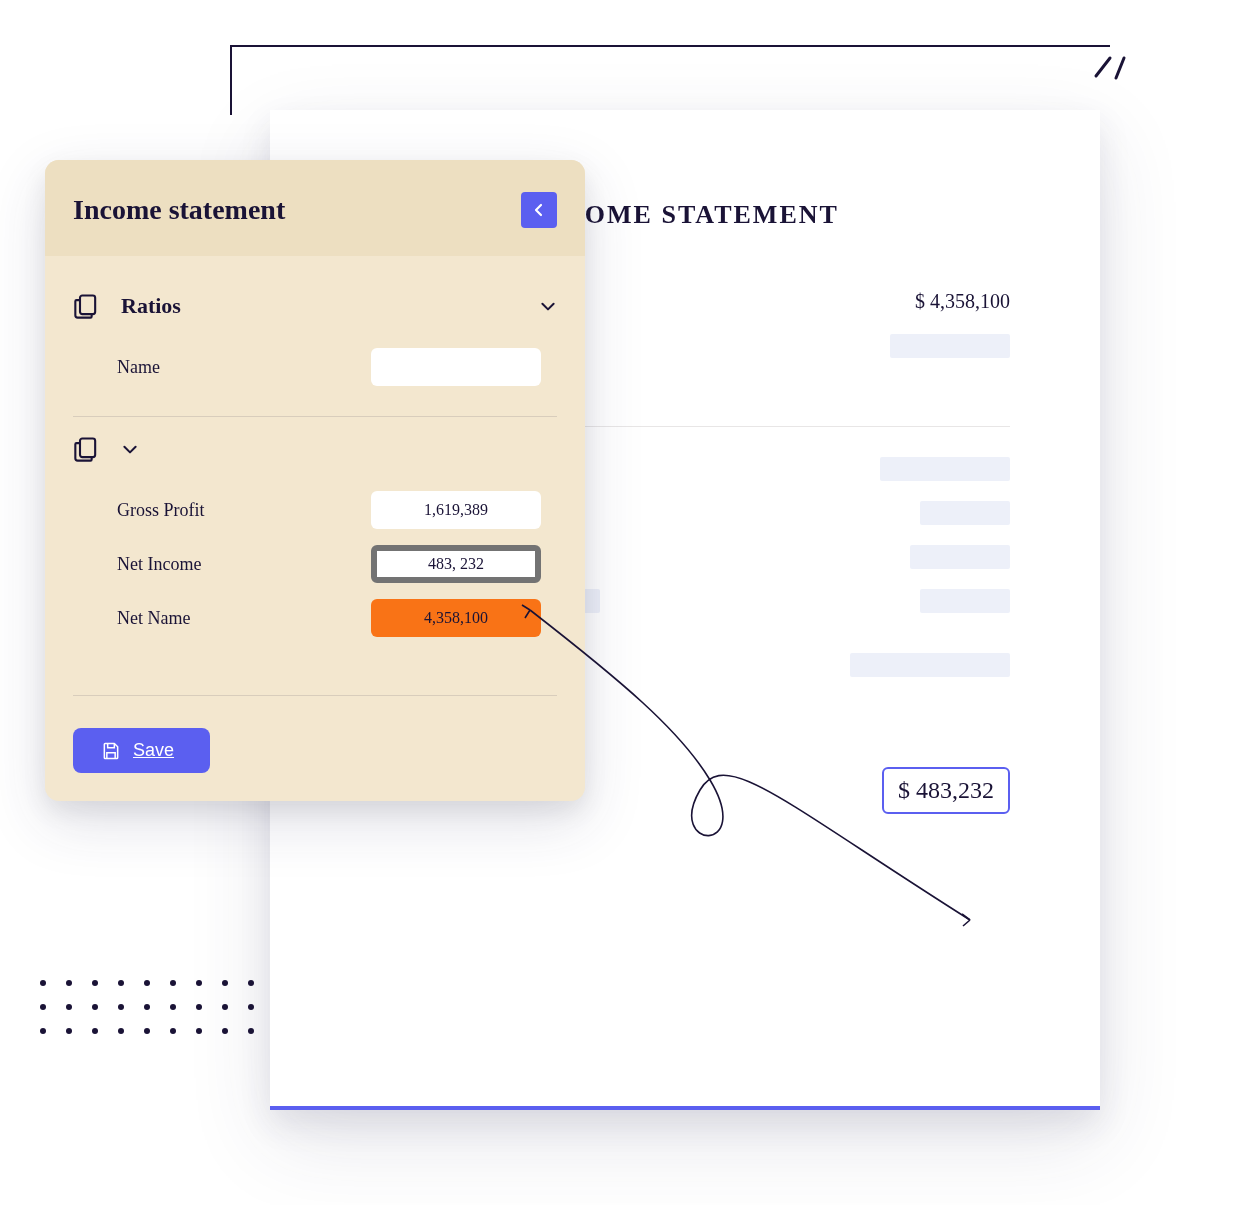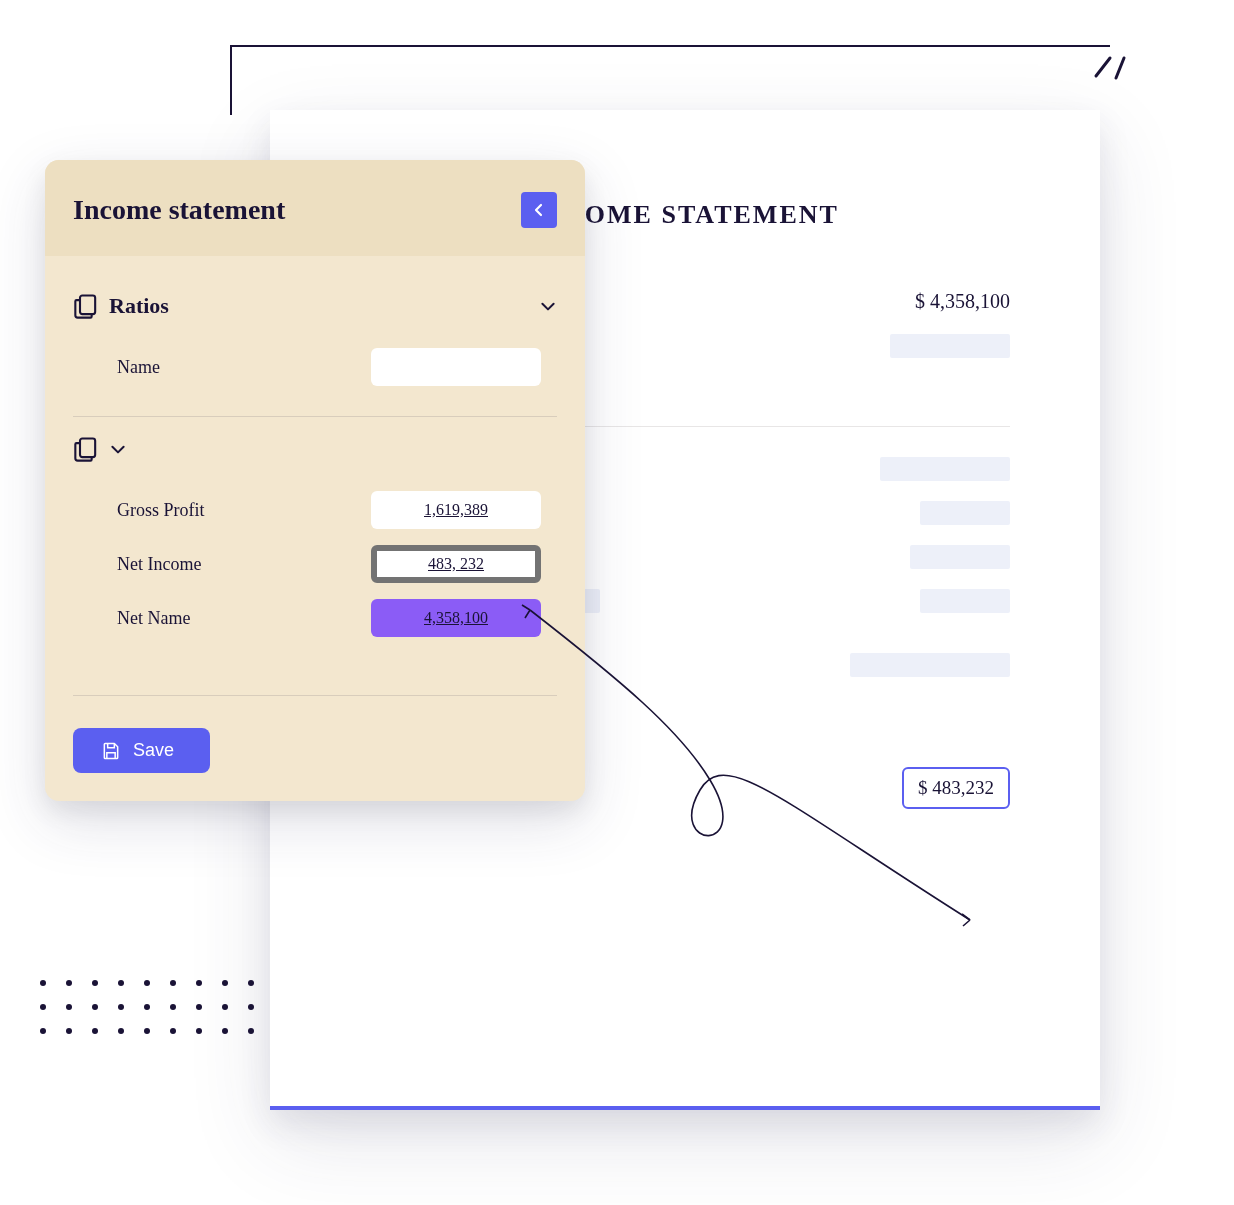--- a/index.html
+++ b/index.html
@@ -92,21 +92,21 @@
       border-top: 1px solid #e8e6e6;
       margin: 30px 0;
     }
     
     .doc-highlight {
       display: inline-block;
       padding: 8px 14px;
       border: 2px solid #5b5ff0;
       border-radius: 6px;
       font-family: Georgia, serif;
-      font-size: 19px;
+      font-size: 24px;
       color: #1a1336;
     }
     
     
     .panel {
       position: absolute;
       left: 45px;
       top: 160px;
       width: 540px;
       background: #f3e7cf;
@@ -144,21 +144,21 @@
     
     .section {
       padding: 18px 0 22px 0;
     }
     .section + .section {
       border-top: 1px solid rgba(26,19,54,.12);
     }
     .section-header {
       display: flex;
       align-items: center;
-      gap: 8px;
+      gap: 20px;
       margin-bottom: 20px;
       cursor: pointer;
     }
     .section-icon {
       width: 28px;
       height: 28px;
       flex-shrink: 0;
     }
     .section-title {
       font-family: Georgia, serif;
@@ -186,27 +186,26 @@
       width: 170px;
       height: 38px;
       background: #fff;
       border: 1px solid transparent;
       border-radius: 6px;
       text-align: center;
       font-size: 16px;
       color: #1a1336;
       font-family: inherit;
       outline: none;
-      text-decoration: underline;
     }
     .field-input.focused {
       border: 6px solid #737373;
     }
     .field-input.muted {
-      background: #8b5cf6;
+      background: #f97316;
     }
     
     .panel-footer {
       padding: 10px 28px 28px 28px;
       border-top: 1px solid rgba(26,19,54,.12);
       margin: 0 28px;
       padding-left: 0;
       padding-right: 0;
     }
     .save-btn {
@@ -215,20 +214,21 @@
       gap: 12px;
       background: #5b5ff0;
       color: #fff;
       border: none;
       border-radius: 8px;
       padding: 12px 36px 12px 28px;
       font-size: 18px;
       font-weight: 500;
       cursor: pointer;
       margin-top: 22px;
+      text-decoration: underline;
     }
     
     
     .connector {
       position: absolute;
       left: 500px;
       top: 570px;
       pointer-events: none;
     }
   </style>

